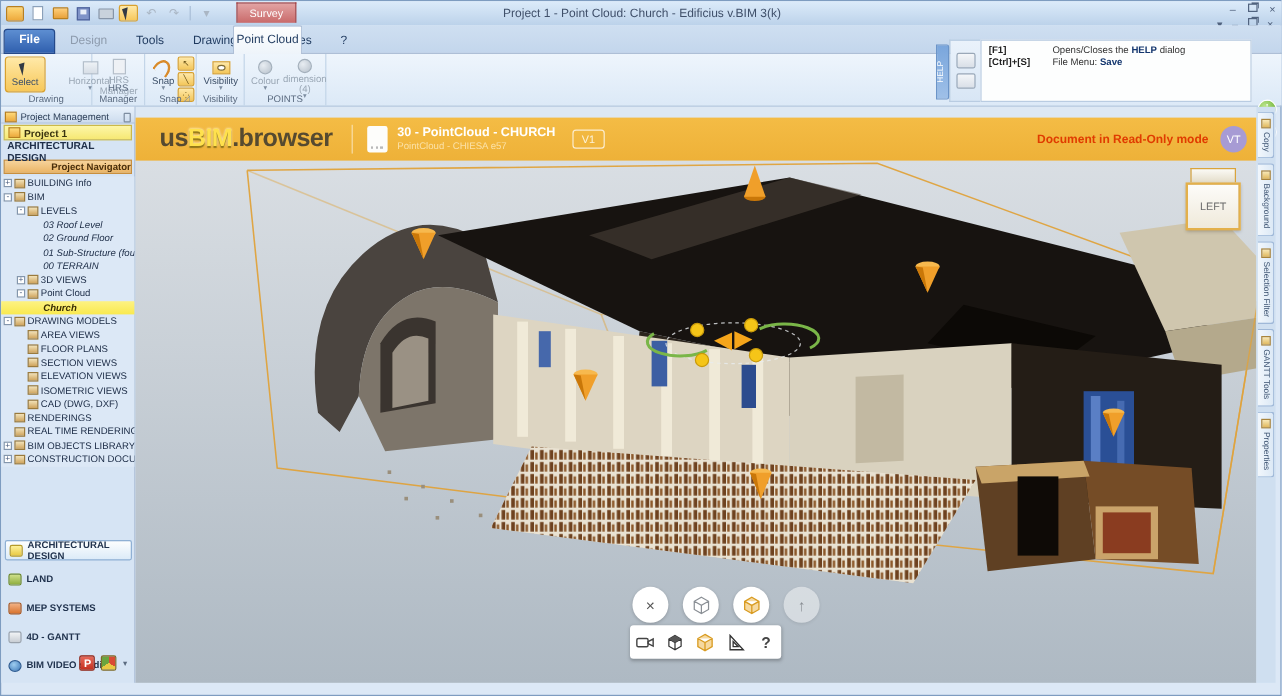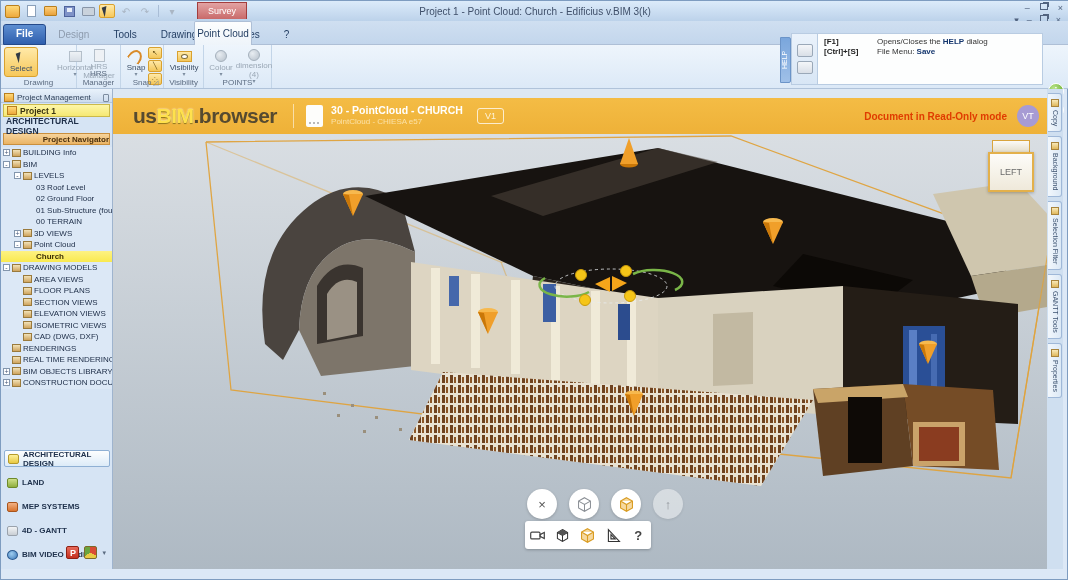--- a/index.html
+++ b/index.html
@@ -100,21 +100,21 @@
   #sb-title .pin { margin-left:auto; width:6px; height:8px; border:1px solid #7d8da0; border-radius:1px; }
   .sb-ico { width:10px; height:9px; background:linear-gradient(#ffd978,#eda93c); border:1px solid #b97f1e; }
   #sb-project { height:13px; background:linear-gradient(#fdf6a8,#f6e873); border:1px solid #cbb94a;
     margin:1px 2px; font-size:8.5px; font-weight:bold; color:#3a3410; display:flex; align-items:center; gap:3px; padding:0 3px; }
   #sb-section { height:15px; font-size:8.5px; font-weight:bold; color:#20304a;
     display:flex; align-items:center; padding:0 5px; }
   #sb-nav { height:12px; margin:0 2px; background:linear-gradient(#f6d39b,#eab465); border:1px solid #c98f3e;
     font-size:8px; color:#4a2f0c; text-align:right; line-height:11px;font-weight:bold; }
   #tree { margin-top:2px; background:#dce8f6; }
   .trow { display:flex; align-items:center; height:11.5px; font-size:8px; color:#20304a; white-space:nowrap; overflow:hidden; }
-  .trow.lvl0 { padding-left:2px; } .trow.lvl1 { padding-left:13px; } .trow.lvl2 { padding-left:26px; }
+  .trow.lvl0 { padding-left:2px; } .trow.lvl1 { padding-left:13px; } .trow.lvl2 { padding-left:26px;font-style:italic; }
   .exp { width:7px; height:7px; border:1px solid #8396ad; background:#fff; font-size:7px; line-height:6px;
     text-align:center; color:#44577a; margin-right:2px; flex:none; }
   .exp:empty { visibility:hidden; }
   .ticon { width:9px; height:8px; background:linear-gradient(#f2e2b8,#cfa45e); border:1px solid #9a7a3c;
     margin-right:2px; flex:none; }
   .trow.active { background:linear-gradient(#fdf283,#f9e94f); font-weight:bold; }
   .trow.active .tlabel { color:#3a2e05; }
   #modules { position:absolute; left:0; top:358px; width:112px; }
   .module { height:17px; margin:3px 3px 7px; display:flex; align-items:center; gap:4px;
     font-size:8px; font-weight:bold; color:#21334e; padding:0 3px; }

